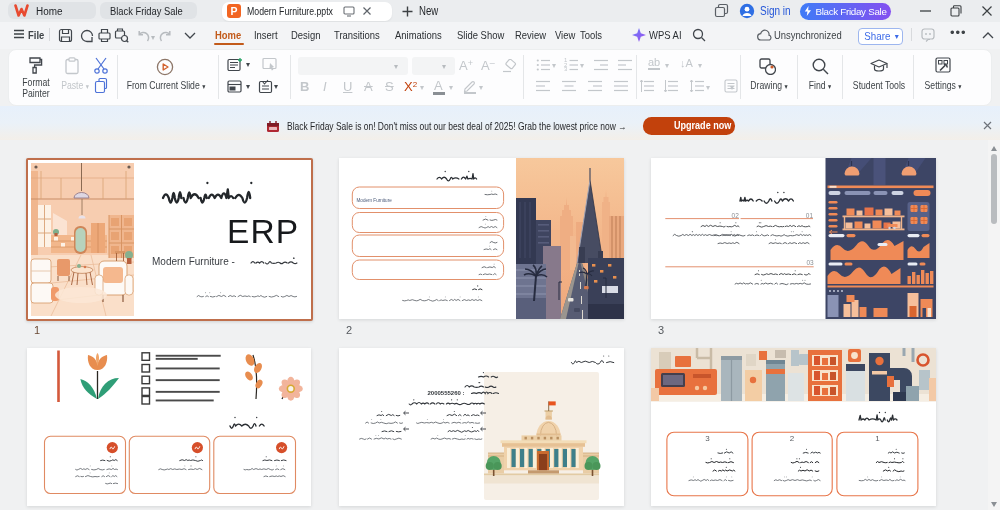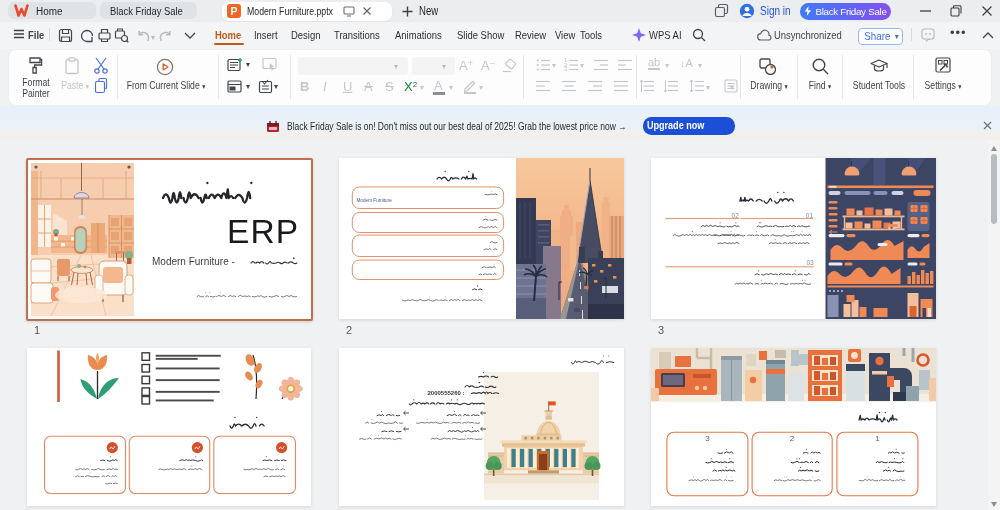--- a/index.html
+++ b/index.html
@@ -218,21 +218,21 @@
 <div class="abs" style="left:481px;top:58px;font-size:13px;color:#c3c7cb">A<span style="font-size:9px;vertical-align:4px">–</span></div>
 <svg class="abs" style="left:502px;top:59px" width="15" height="14" viewBox="0 0 15 14">
     <rect x="4.5" y="1" width="8" height="7" rx="1.5" transform="rotate(40 8 5)" fill="none" stroke="#c3c7cb" stroke-width="1.2"></rect>
     <path d="M1 12.5 h8" stroke="#c3c7cb" stroke-width="1.2"></path>
   </svg>
 <div class="abs" style="left:300px;top:79px;font-size:13px;color:#c3c7cb;font-weight:bold">B</div>
 <div class="abs" style="left:323px;top:79px;font-size:13px;color:#c3c7cb;font-style:italic">I</div>
 <div class="abs" style="left:343px;top:79px;font-size:13px;color:#c3c7cb;text-decoration:underline">U</div>
 <div class="abs" style="left:364px;top:79px;font-size:13px;color:#c3c7cb;text-decoration:line-through">A</div>
 <div class="abs" style="left:385px;top:79px;font-size:13px;color:#c3c7cb;text-decoration:line-through">S</div>
-<div class="abs" style="left:404px;top:79px;font-size:13px;color:#15803d">X<span style="font-size:8px;vertical-align:4px">2</span></div>
+<div class="abs" style="left:404px;top:79px;font-size:13px;color:#c2410c">X<span style="font-size:8px;vertical-align:4px">2</span></div>
 <div class="abs" style="left:420px;top:83px;font-size:8px;color:#c3c7cb">▾</div>
 <div class="abs" style="left:434px;top:78px;font-size:13px;color:#c3c7cb">A</div>
 <div class="abs" style="left:433px;top:91.5px;width:12px;height:3px;background:#8a8f94"></div>
 <div class="abs" style="left:449px;top:83px;font-size:8px;color:#c3c7cb">▾</div>
 <svg class="abs" style="left:463px;top:79px" width="15" height="15" viewBox="0 0 15 15">
     <path d="M2 10 L9 3 a1.4 1.4 0 0 1 2 2 L4 12 L1.5 12.5 Z" fill="none" stroke="#c3c7cb" stroke-width="1.1"></path>
     <path d="M1 14 h12" stroke="#c3c7cb" stroke-width="2"></path>
   </svg>
 <div class="abs" style="left:479px;top:83px;font-size:8px;color:#c3c7cb">▾</div>
 <svg class="abs" style="left:536px;top:58px" width="15" height="14" viewBox="0 0 15 14">
@@ -346,21 +346,21 @@
   </svg>
 <div class="lbl" style="left:915px;top:80px;width:56px">Settings <span style="font-size:7.5px">▾</span></div>
 <div class="abs banner"></div>
 <svg class="abs" style="left:266px;top:119px" width="14" height="15" viewBox="0 0 14 15">
     <rect x="1" y="4" width="12" height="9" rx="1.5" fill="#b02832"></rect>
     <rect x="1" y="4" width="12" height="3.2" fill="#7e1b25"></rect>
     <path d="M4 2 v3 M10 2 v3" stroke="#7e1b25" stroke-width="1.4"></path>
     <rect x="3" y="8" width="8" height="3" rx="0.5" fill="#e9b8bb"></rect>
   </svg>
 <div class="abs" style="left:287px;top:120px;font-size:11px;color:#26282c;white-space:nowrap;transform:scaleX(.77);transform-origin:left top">Black Friday Sale is on! Don't miss out our best deal of 2025! Grab the lowest price now →</div>
-<div class="abs" style="left:643px;top:117px;width:92px;height:17.5px;background:#1d4ed8;border-radius:8.5px;color:#fff;font-size:10.3px;font-weight:bold;display:flex;align-items:center;justify-content:flex-start;white-space:nowrap">
+<div class="abs" style="left:643px;top:117px;width:92px;height:17.5px;background:#c2410c;border-radius:8.5px;color:#fff;font-size:10.3px;font-weight:bold;display:flex;align-items:center;justify-content:flex-end;white-space:nowrap">
     <span style="display:inline-block;transform:scaleX(.88)">Upgrade now</span>
   </div>
 <svg class="abs" style="left:982.5px;top:120.5px" width="9" height="9" viewBox="0 0 9 9">
     <path d="M1 1 L8 8 M8 1 L1 8" stroke="#6e737a" stroke-width="1.2"></path>
   </svg>
 <div class="abs" style="left:0;top:140px;width:1000px;height:370px;background:#f0f1f2"></div>
 <div class="abs" style="left:988px;top:140px;width:12px;height:370px;background:#f4f4f4"></div>
 <div class="abs" style="left:990.5px;top:154px;width:6px;height:70px;background:#b9bcbf;border-radius:3px"></div>
 <svg class="abs" style="left:991px;top:146px" width="6" height="5" viewBox="0 0 6 5">
     <path d="M3 0 L6 5 H0 Z" fill="#8a8f94"></path>

